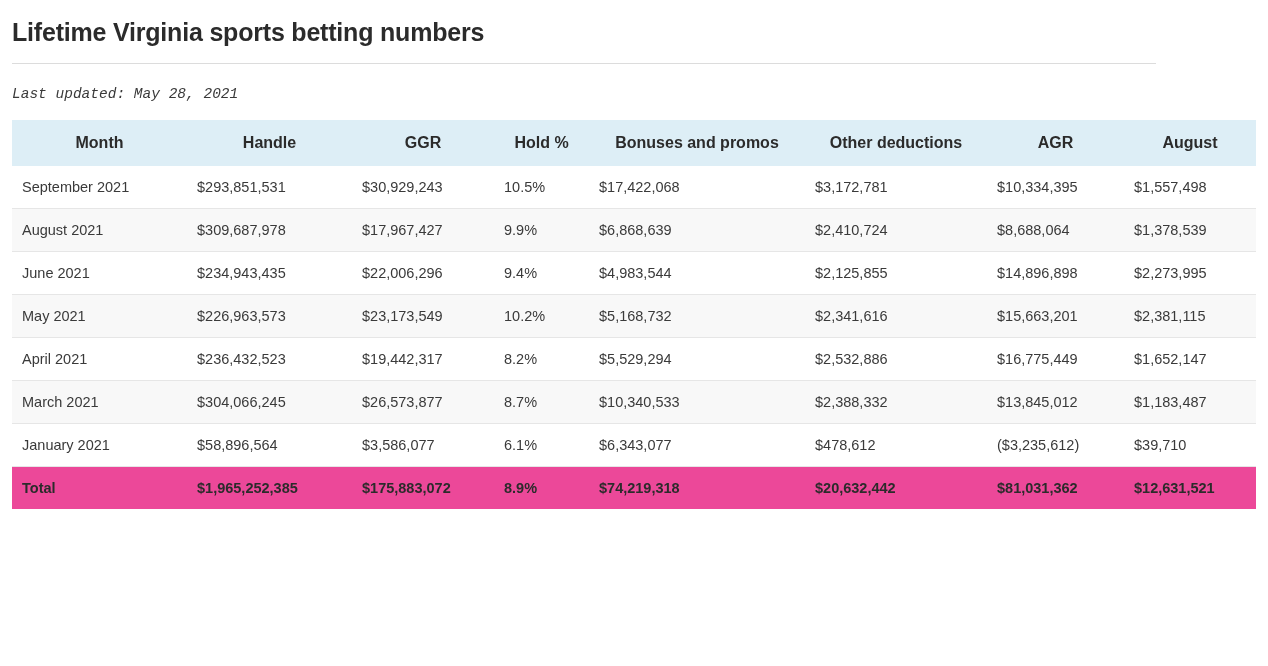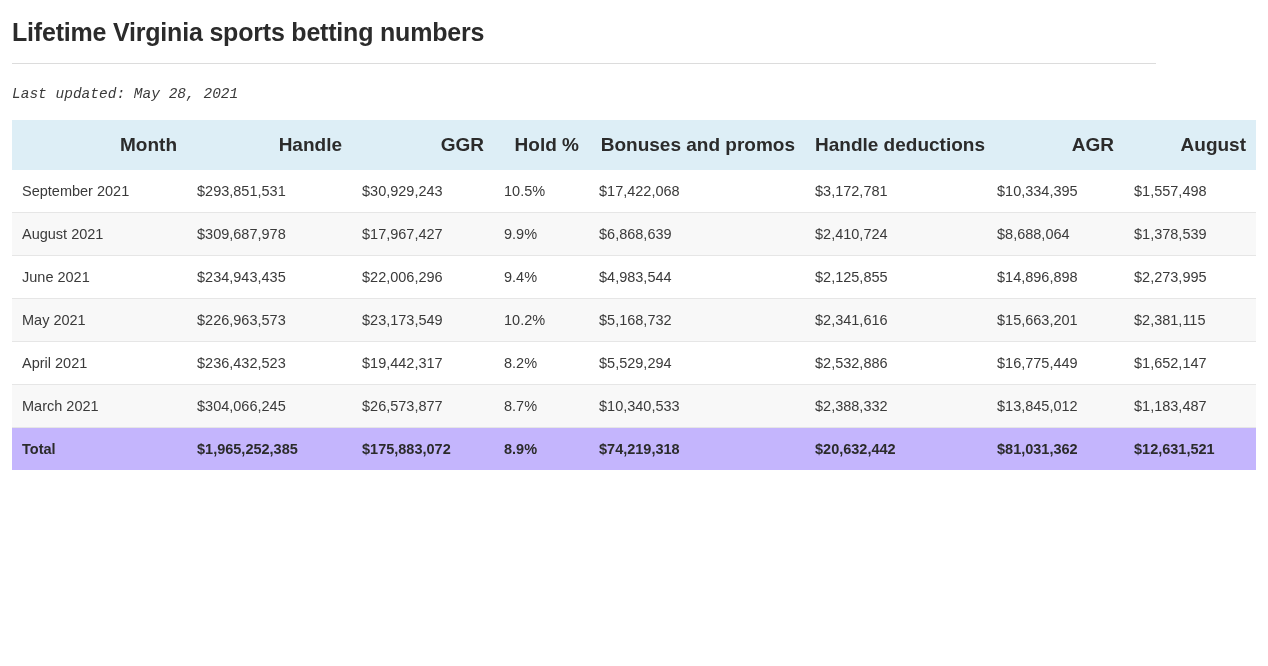--- a/index.html
+++ b/index.html
@@ -39,40 +39,40 @@
   table.stats {
     border-collapse: collapse;
     width: 1244px;
     table-layout: fixed;
     font-size: 14.5px;
   }
   table.stats thead th {
     background: #ddeef6;
     color: #2b2b2b;
     font-weight: bold;
-    text-align: right;
+    text-align: center;
     padding: 14px 10px 14px 10px;
-    font-size: 19px;
+    font-size: 16px;
     white-space: nowrap;
   }
   table.stats tbody td {
     padding: 13px 10px 13px 10px;
     border-bottom: 1px solid #e6e6e6;
     color: #3a3a3a;
     white-space: nowrap;
     font-size: 14.5px;
   }
   table.stats tbody tr:nth-child(even) td {
     background: #f8f8f8;
   }
   table.stats tbody tr:nth-child(odd) td {
     background: #ffffff;
   }
   table.stats tbody tr.total-row td {
-    background: #c4b5fd;
+    background: #ec4899;
     font-weight: bold;
     color: #2b2b2b;
     border-bottom: none;
   }
   col.c-month  { width: 175px; }
   col.c-handle { width: 165px; }
   col.c-ggr    { width: 142px; }
   col.c-hold   { width: 95px; }
   col.c-bonus  { width: 216px; }
   col.c-other  { width: 182px; }
@@ -99,21 +99,21 @@
       <col class="c-agr">
       <col class="c-taxes">
     </colgroup>
     <thead>
       <tr>
         <th>Month</th>
         <th>Handle</th>
         <th>GGR</th>
         <th>Hold %</th>
         <th>Bonuses and promos</th>
-        <th>Handle deductions</th>
+        <th>Other deductions</th>
         <th>AGR</th>
         <th>August</th>
       </tr>
     </thead>
     <tbody>
       <tr>
         <td>September 2021</td>
         <td>$293,851,531</td>
         <td>$30,929,243</td>
         <td>10.5%</td>
@@ -164,20 +164,30 @@
       </tr>
       <tr>
         <td>March 2021</td>
         <td>$304,066,245</td>
         <td>$26,573,877</td>
         <td>8.7%</td>
         <td>$10,340,533</td>
         <td>$2,388,332</td>
         <td>$13,845,012</td>
         <td>$1,183,487</td>
+      </tr>
+      <tr>
+        <td>January 2021</td>
+        <td>$58,896,564</td>
+        <td>$3,586,077</td>
+        <td>6.1%</td>
+        <td>$6,343,077</td>
+        <td>$478,612</td>
+        <td>($3,235,612)</td>
+        <td>$39,710</td>
       </tr>
       <tr class="total-row">
         <td>Total</td>
         <td>$1,965,252,385</td>
         <td>$175,883,072</td>
         <td>8.9%</td>
         <td>$74,219,318</td>
         <td>$20,632,442</td>
         <td>$81,031,362</td>
         <td>$12,631,521</td>

